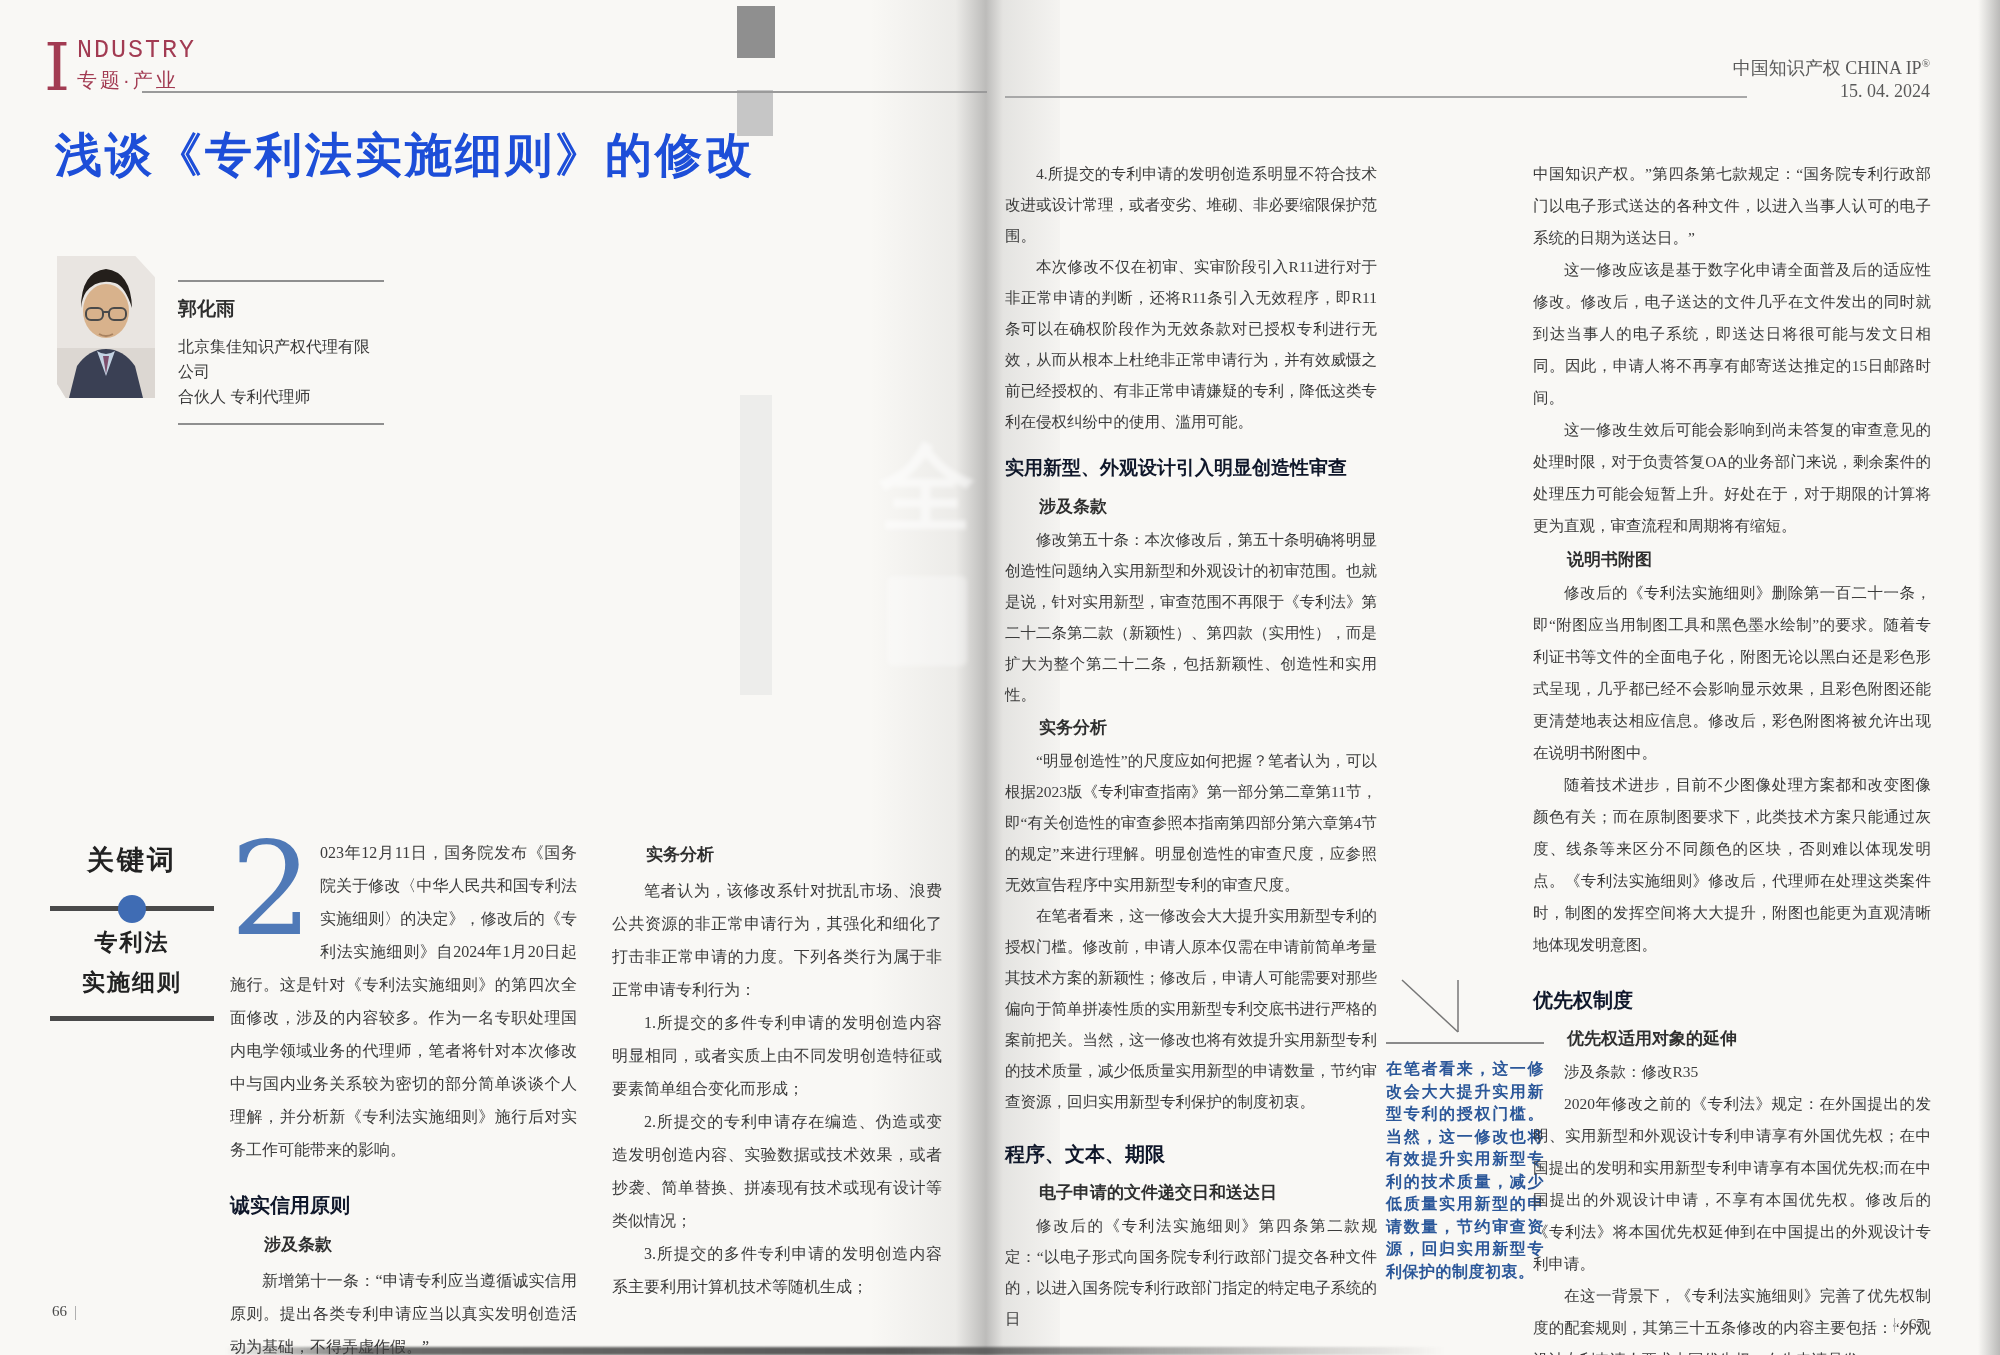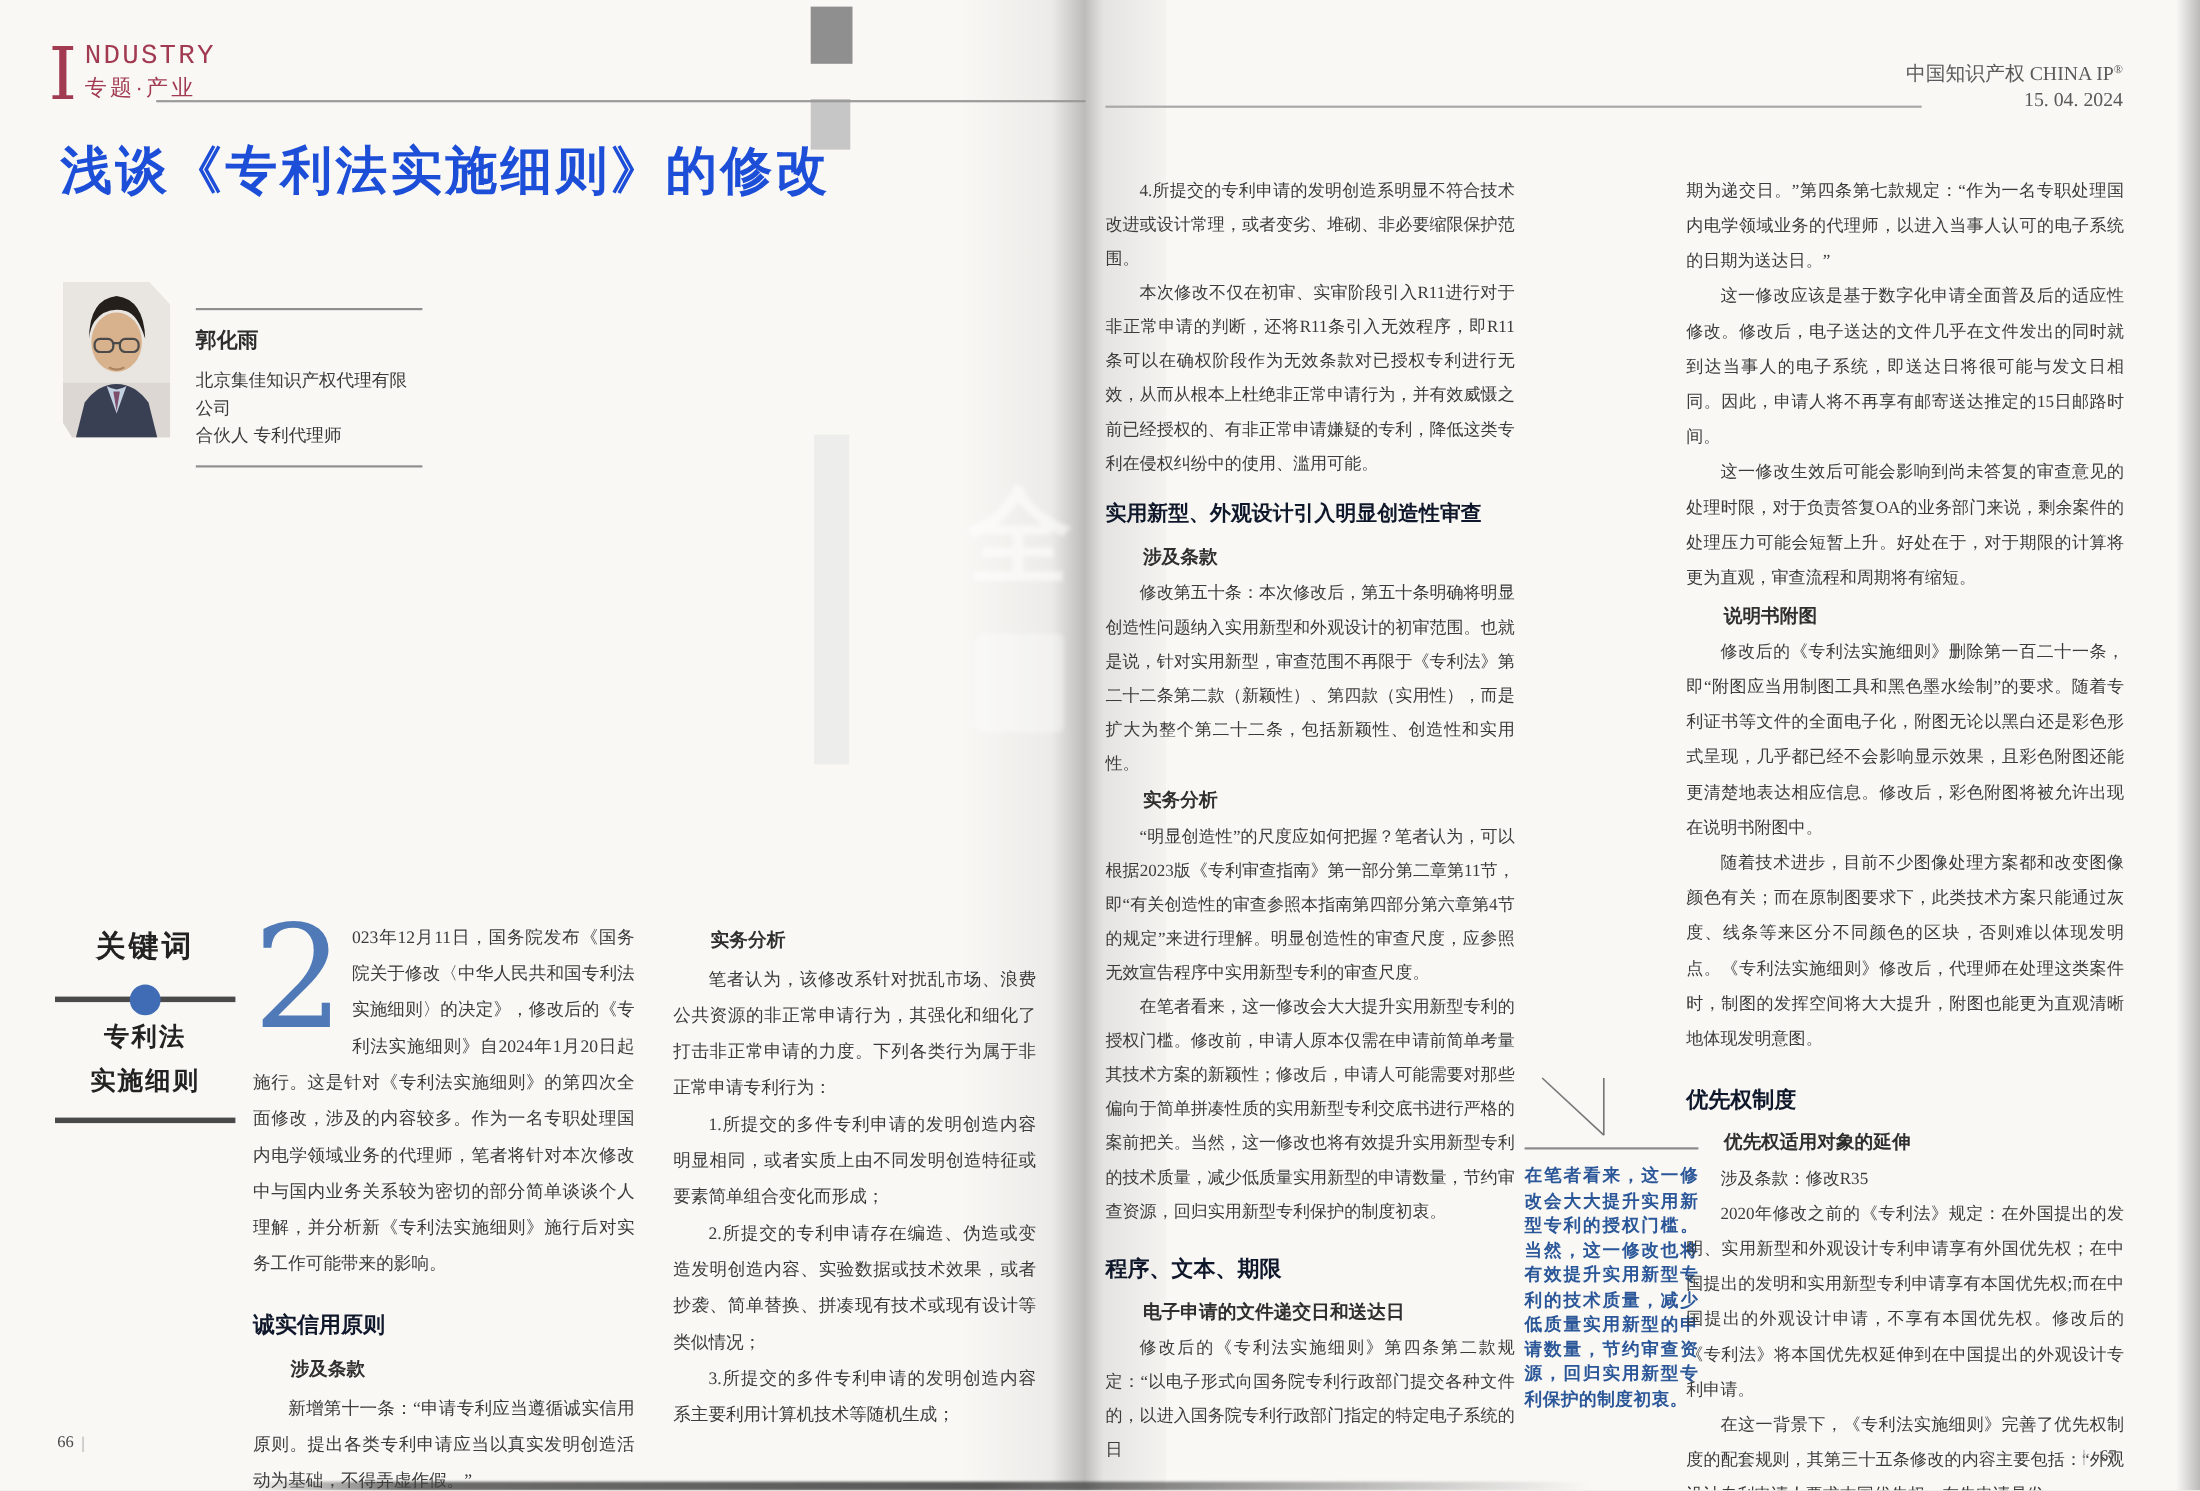--- a/index.html
+++ b/index.html
@@ -182,21 +182,21 @@
   <div class="abs pq">
     <svg width="158" height="58" viewBox="0 0 158 58">
       <line x1="16" y1="4" x2="72" y2="56" stroke="#777" stroke-width="1.5"></line>
       <line x1="72" y1="4" x2="72" y2="56" stroke="#777" stroke-width="1.5"></line>
     </svg>
     <div class="pq-rule"></div>
     <div class="pq-text">在笔者看来，这一修改会大大提升实用新型专利的授权门槛。当然，这一修改也将有效提升实用新型专利的技术质量，减少低质量实用新型的申请数量，节约审查资源，回归实用新型专利保护的制度初衷。</div>
   </div>
 
   <div class="abs col c5" style="left:1533px;top:158px;width:398px;">
-    <p class="para noindent">期为递交日。”第四条第七款规定：“作为一名专职处理国内电学领域业务的代理师，以进入当事人认可的电子系统的日期为送达日。”</p>
+    <p class="para noindent">中国知识产权。”第四条第七款规定：“国务院专利行政部门以电子形式送达的各种文件，以进入当事人认可的电子系统的日期为送达日。”</p>
     <p class="para">这一修改应该是基于数字化申请全面普及后的适应性修改。修改后，电子送达的文件几乎在文件发出的同时就到达当事人的电子系统，即送达日将很可能与发文日相同。因此，申请人将不再享有邮寄送达推定的15日邮路时间。</p>
     <p class="para">这一修改生效后可能会影响到尚未答复的审查意见的处理时限，对于负责答复OA的业务部门来说，剩余案件的处理压力可能会短暂上升。好处在于，对于期限的计算将更为直观，审查流程和周期将有缩短。</p>
     <div class="h-sub">说明书附图</div>
     <p class="para">修改后的《专利法实施细则》删除第一百二十一条，即“附图应当用制图工具和黑色墨水绘制”的要求。随着专利证书等文件的全面电子化，附图无论以黑白还是彩色形式呈现，几乎都已经不会影响显示效果，且彩色附图还能更清楚地表达相应信息。修改后，彩色附图将被允许出现在说明书附图中。</p>
     <p class="para">随着技术进步，目前不少图像处理方案都和改变图像颜色有关；而在原制图要求下，此类技术方案只能通过灰度、线条等来区分不同颜色的区块，否则难以体现发明点。《专利法实施细则》修改后，代理师在处理这类案件时，制图的发挥空间将大大提升，附图也能更为直观清晰地体现发明意图。</p>
     <div class="h-sec" style="margin-top:26px;">优先权制度</div>
     <div class="h-sub">优先权适用对象的延伸</div>
     <p class="para">涉及条款：修改R35</p>
     <p class="para">2020年修改之前的《专利法》规定：在外国提出的发明、实用新型和外观设计专利申请享有外国优先权；在中国提出的发明和实用新型专利申请享有本国优先权;而在中国提出的外观设计申请，不享有本国优先权。修改后的《专利法》将本国优先权延伸到在中国提出的外观设计专利申请。</p>
     <p class="para">在这一背景下，《专利法实施细则》完善了优先权制度的配套规则，其第三十五条修改的内容主要包括：“外观设计专利申请人要求本国优先权，在先申请是发</p>

